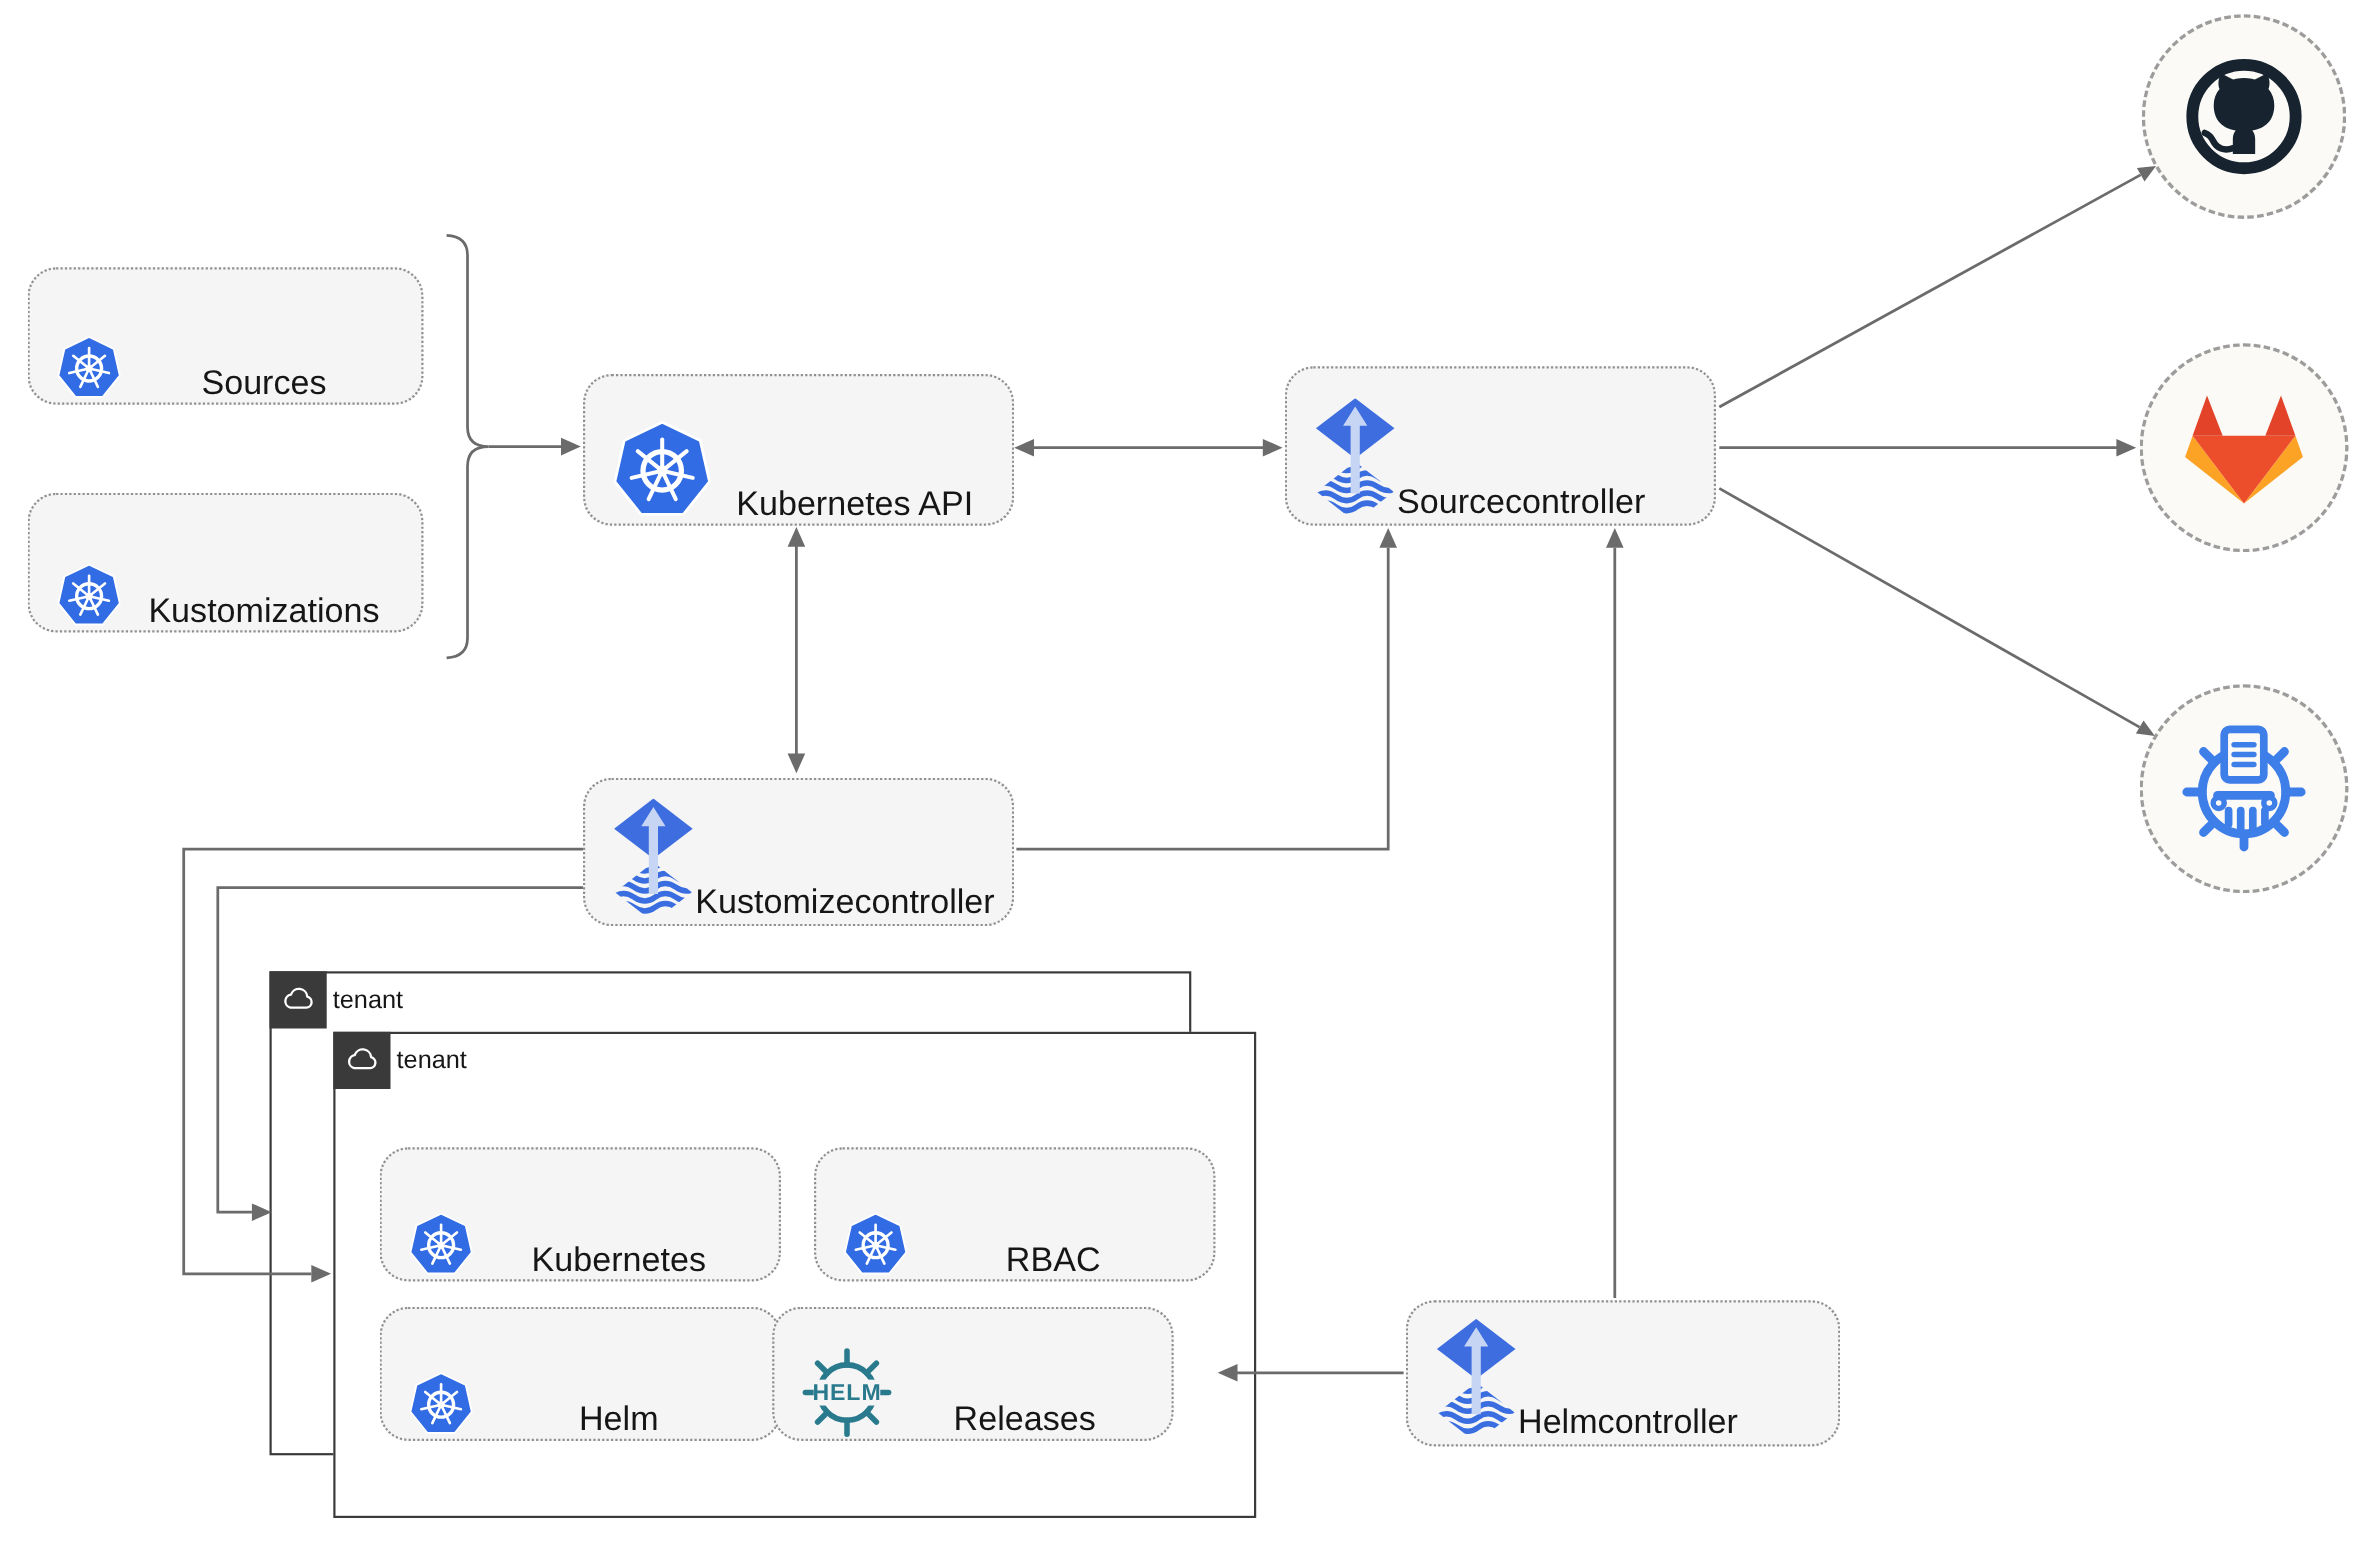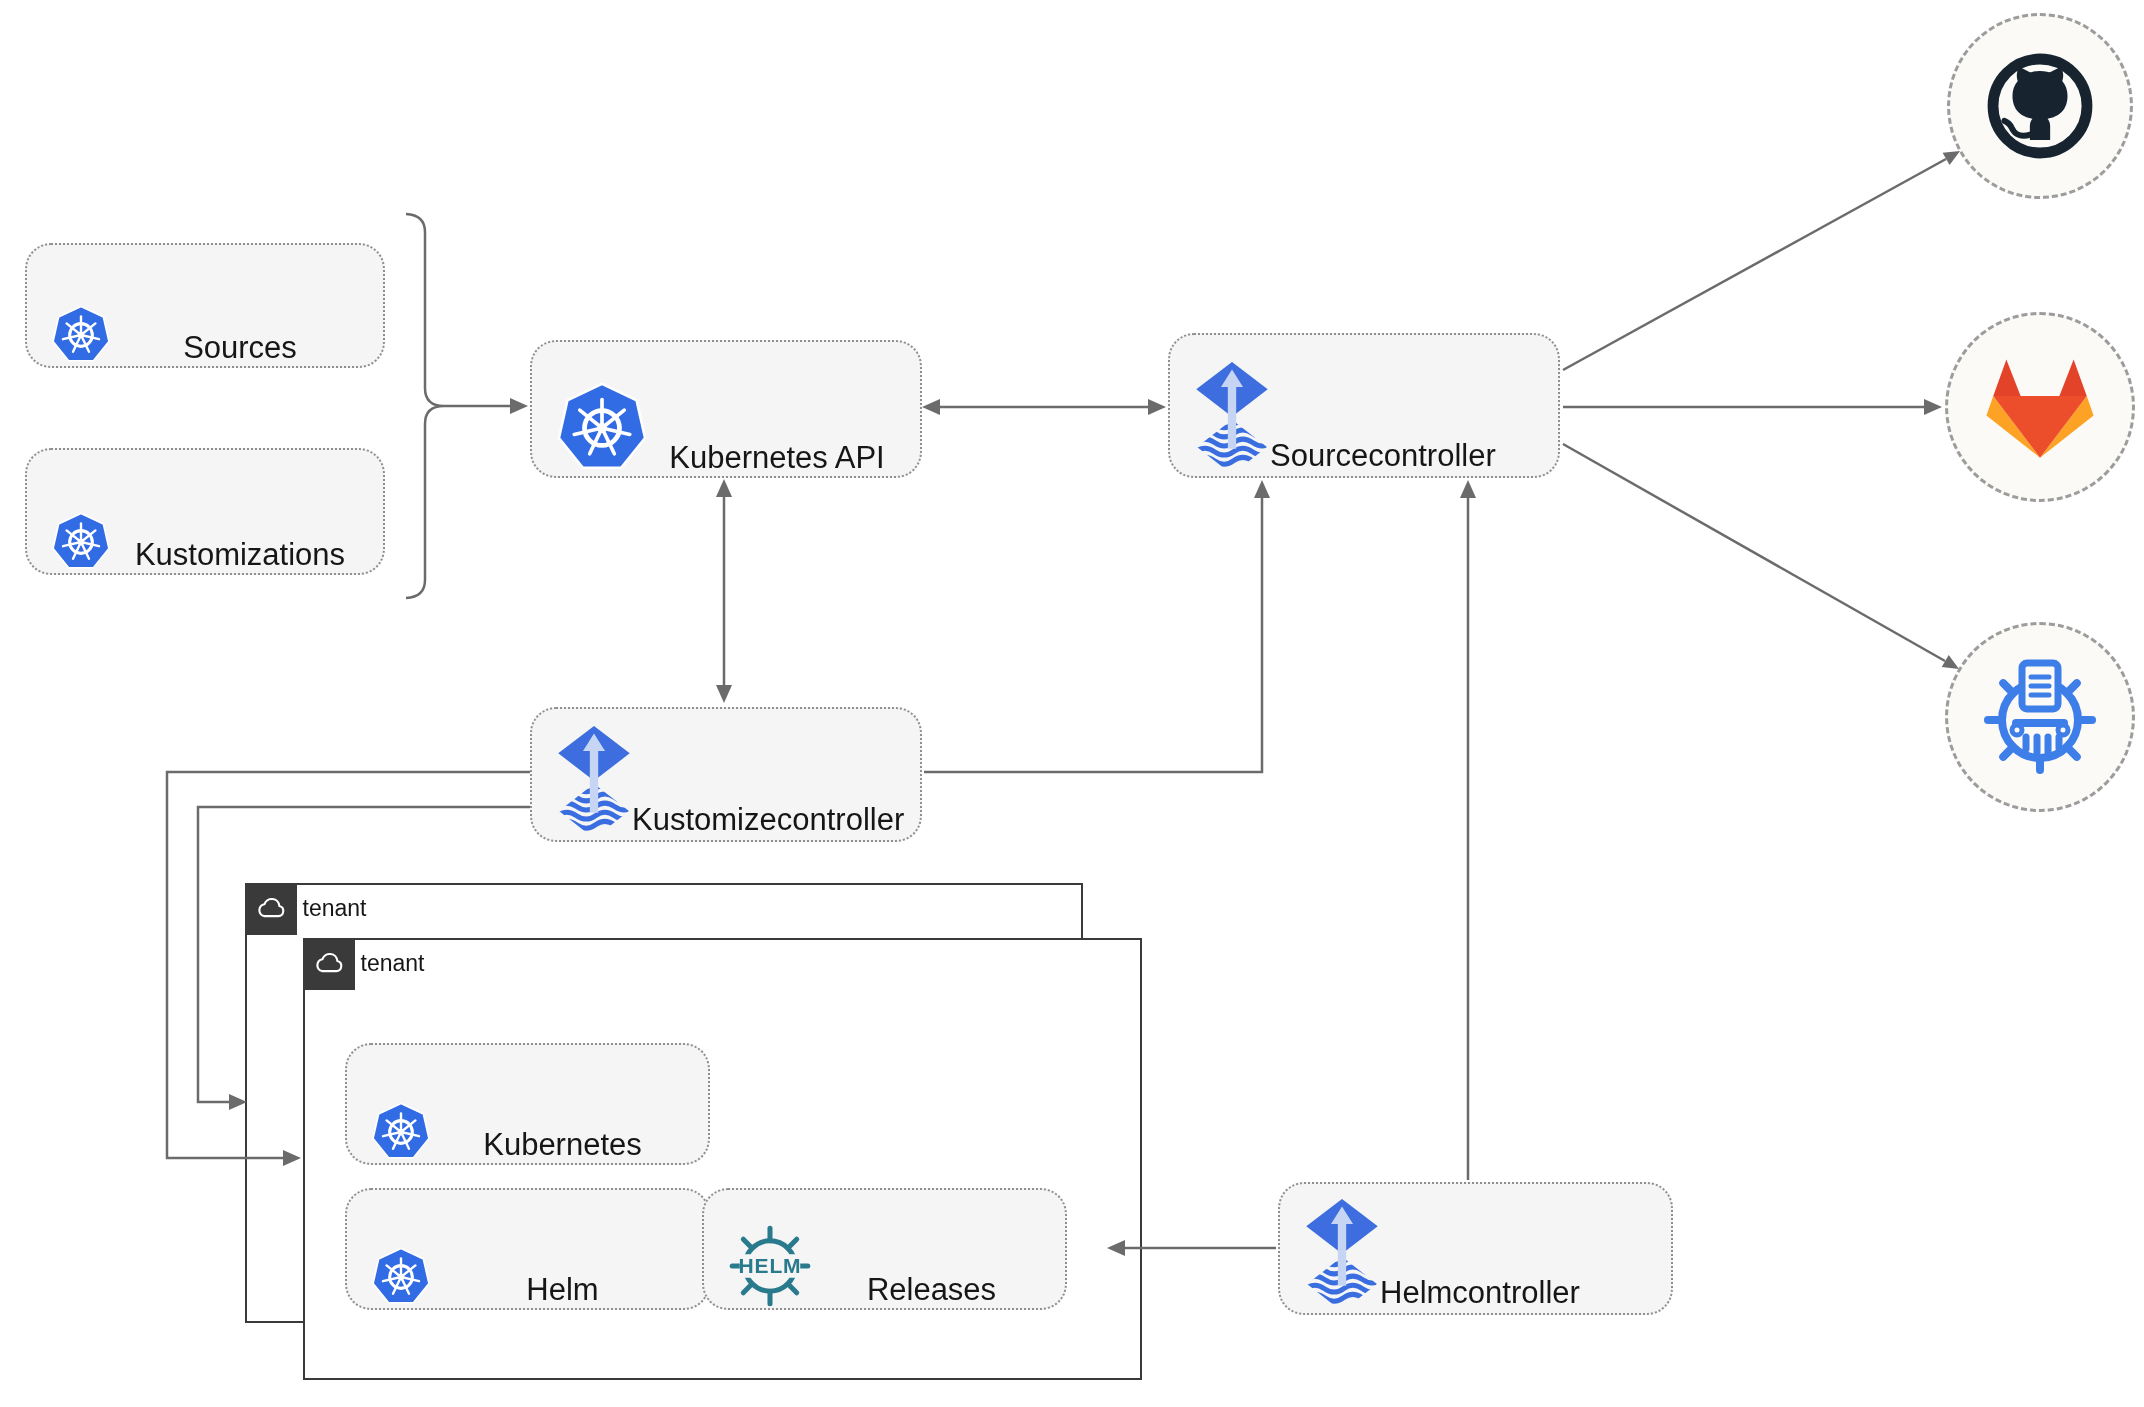--- a/index.html
+++ b/index.html
@@ -219,20 +219,26 @@
     </span>
   </div>
 
   <div class="node z4" style="left:345px;top:1043px;width:365px;height:122px">
     <svg class="icon" width="60" height="62">
         <use href="#sym-k8s"></use>
       </svg>
     <span class="nlabel">Kubernetes</span>
   </div>
 
+  <div class="node z4" style="left:740px;top:1043px;width:365px;height:122px">
+    <svg class="icon" width="60" height="62">
+        <use href="#sym-k8s"></use>
+      </svg>
+    <span class="nlabel">RBAC</span>
+  </div>
 
   <div class="node z4" style="left:345px;top:1188px;width:365px;height:122px">
     <svg class="icon" width="60" height="62">
         <use href="#sym-k8s"></use>
       </svg>
     <span class="nlabel">Helm</span>
   </div>
 
   <div class="node z4" style="left:702px;top:1188px;width:365px;height:122px">
     <svg class="icon" width="84" height="84">

